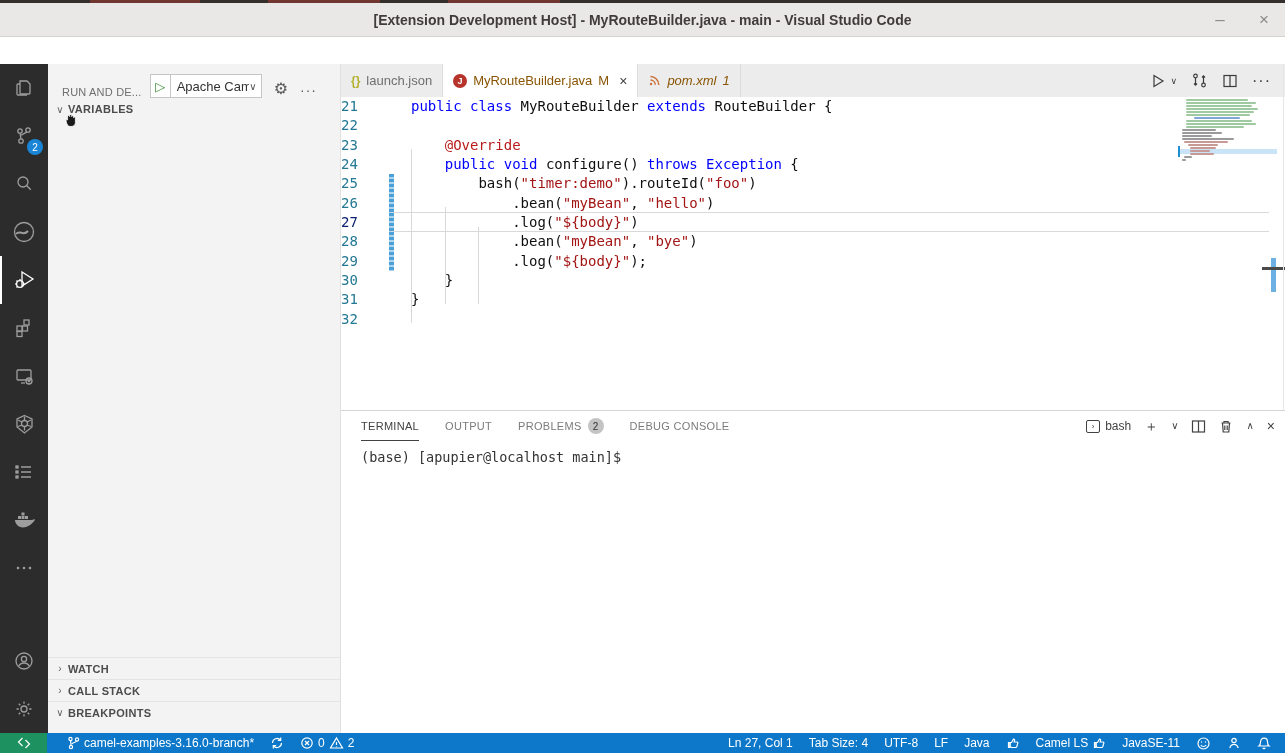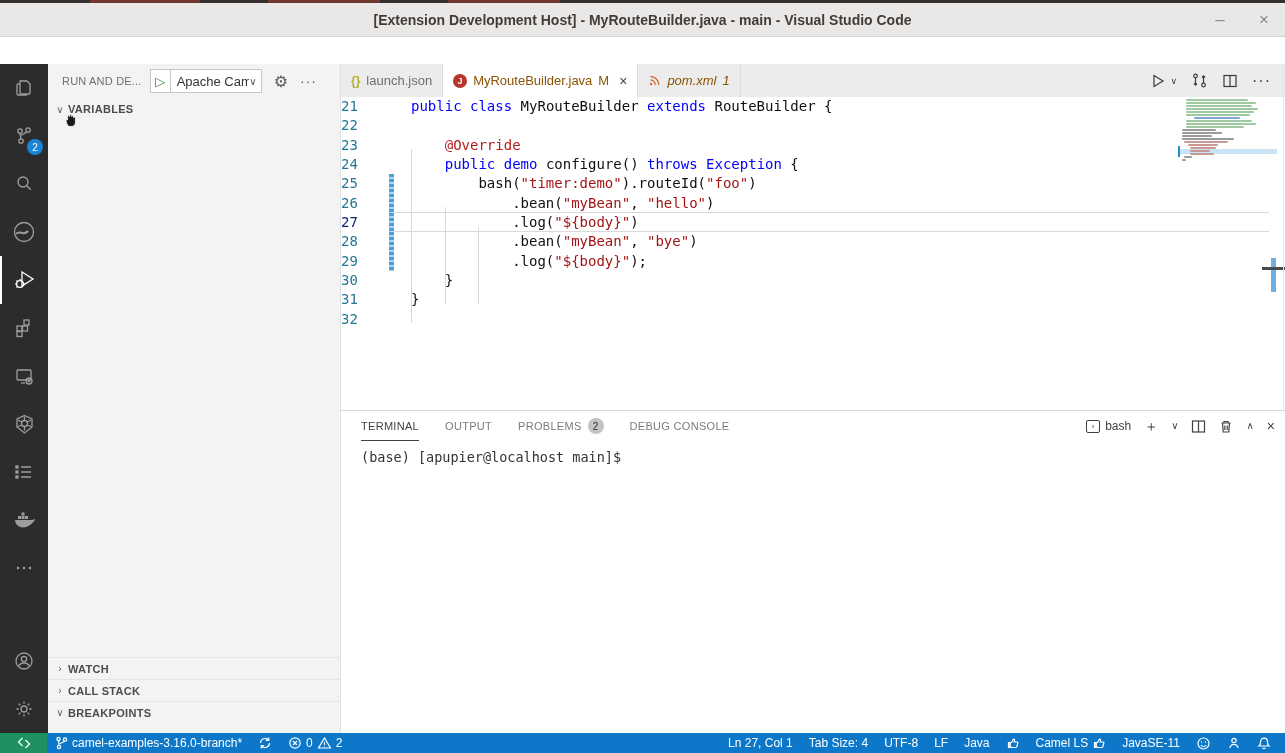--- a/index.html
+++ b/index.html
@@ -27,21 +27,21 @@
   .act-item svg { stroke:#9d9d9d; fill:none; stroke-width:1.3; }
   .act-item.filled svg { fill:#9d9d9d; stroke:none; }
   .act-item.active { border-left:2px solid #fff; }
   .act-item.active svg { stroke:#fff; }
   .act-bottom { position:absolute; bottom:0; left:0; width:48px; }
   .badge-blue { position:absolute; right:5px; bottom:5px; min-width:16px; height:16px; border-radius:8px;
                 background:#1a85d6; color:#fff; font-size:10px; display:flex; align-items:center; justify-content:center; padding:0 3px;}
 
   
   .sidebar { position:absolute; left:48px; top:64px; width:293px; bottom:20px; background:#f3f3f3; border-right:1px solid #e0e0e0; }
-  .run-bar { height:34px; display:flex; align-items:center; padding:0 8px 0 14px; }
+  .run-bar { height:34px; display:flex; align-items:flex-end; padding:0 8px 0 14px; }
   .run-label { font-size:11px; color:#6f6f6f; letter-spacing:.2px; white-space:nowrap; }
   .launch-select { margin-left:8px; height:24px; width:112px; background:#fff; border:1px solid #c8c6c4;
                    display:flex; align-items:center; font-size:13px; color:#333; position:relative; }
   .play-btn { width:20px; text-align:center; color:#388a34; font-size:13px; flex:0 0 auto; border-right:1px solid #c8c6c4; height:100%; display:flex;align-items:center;justify-content:center;}
   .launch-name { padding:0 2px 0 6px; overflow:hidden; white-space:nowrap; flex:1; }
   .launch-chevron { font-size:10px; color:#555; padding-right:4px; }
   .run-gear { margin-left:12px; color:#5a5a5a; font-size:16px; }
   .run-more { margin-left:12px; color:#5a5a5a; font-size:14px; letter-spacing:1px; }
   .side-section { height:22px; display:flex; align-items:center; padding-left:4px; border-top:1px solid #e4e4e4; }
   .side-section .chev { width:16px; text-align:center; color:#646464; font-size:10px; }
@@ -107,21 +107,21 @@
   .shell-icon { width:14px; height:13px; border:1px solid #424242; border-radius:2px; font-size:8px; display:flex; align-items:center; justify-content:center; }
   .panel-actions svg { stroke:#424242; fill:none; stroke-width:1.2; }
   .pa-glyph { font-size:14px; line-height:1; }
   .terminal-body { padding:8px 8px 0 20px; font-family:"DejaVu Sans Mono", monospace; font-size:13.5px; color:#333; }
 
   
   .statusbar { position:absolute; left:0; bottom:0; width:100%; height:20px; background:#0d78c9; color:#fff;
                display:flex; align-items:center; font-size:12px; }
   .sb-remote { width:47px; height:100%; background:#1d915f; display:flex; align-items:center; justify-content:center; flex:0 0 auto; }
   .sb-item { display:flex; align-items:center; gap:4px; padding:0 8px; height:100%; white-space:nowrap; }
-  .sb-left { display:flex; align-items:flex-end; height:100%; }
+  .sb-left { display:flex; align-items:flex-end; height:100%;padding-left:12px; }
   .sb-right { margin-left:auto; display:flex; align-items:center; height:100%; padding-right:6px; }
   .statusbar svg { stroke:#fff; fill:none; stroke-width:1.2; }
 </style>
 </head>
 <body>
 
 <div class="app">
 
   <div class="desktop-edge">
     <i style="left:90px;width:110px"></i>
@@ -325,21 +325,21 @@
             <span class="code"></span>
           </div>
           <div class="code-line">
             <span class="ln">23</span>
             <span class="dec"></span>
             <span class="code"><span class="tok-p">    </span><span class="tok-a">@Override</span></span>
           </div>
           <div class="code-line">
             <span class="ln">24</span>
             <span class="dec"></span>
-            <span class="code"><span class="tok-p">    </span><span class="tok-k">public </span><span class="tok-k">demo </span><span class="tok-p">configure() </span><span class="tok-k">throws </span><span class="tok-k">Exception</span><span class="tok-p"> {</span></span>
+            <span class="code"><span class="tok-p">    </span><span class="tok-k">public </span><span class="tok-k">void </span><span class="tok-p">configure() </span><span class="tok-k">throws </span><span class="tok-k">Exception</span><span class="tok-p"> {</span></span>
           </div>
           <div class="code-line">
             <span class="ln">25</span>
             <span class="dec changed"></span>
             <span class="code"><span class="tok-p">        bash(</span><span class="tok-s">"timer:demo"</span><span class="tok-p">).routeId(</span><span class="tok-s">"foo"</span><span class="tok-p">)</span></span>
           </div>
           <div class="code-line">
             <span class="ln">26</span>
             <span class="dec changed"></span>
             <span class="code"><span class="tok-p">            .bean(</span><span class="tok-s">"myBean"</span><span class="tok-p">, </span><span class="tok-s">"hello"</span><span class="tok-p">)</span></span>

